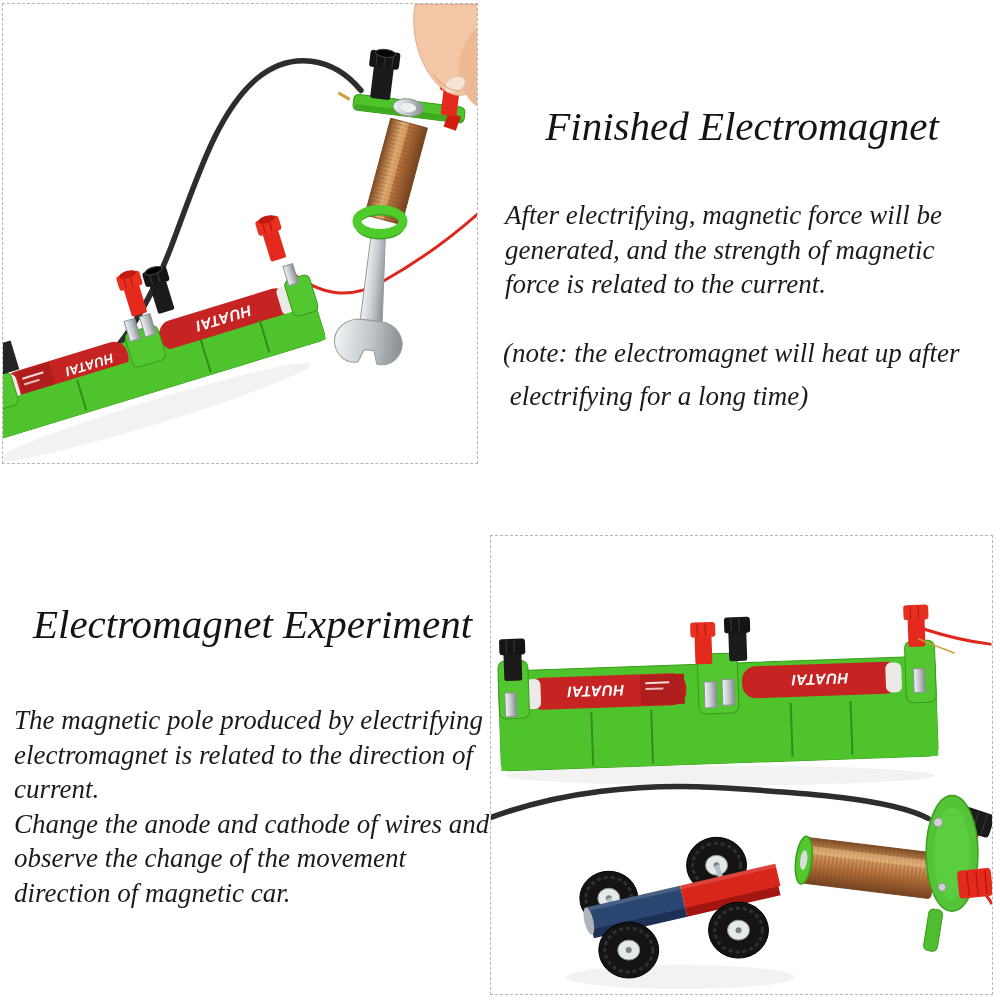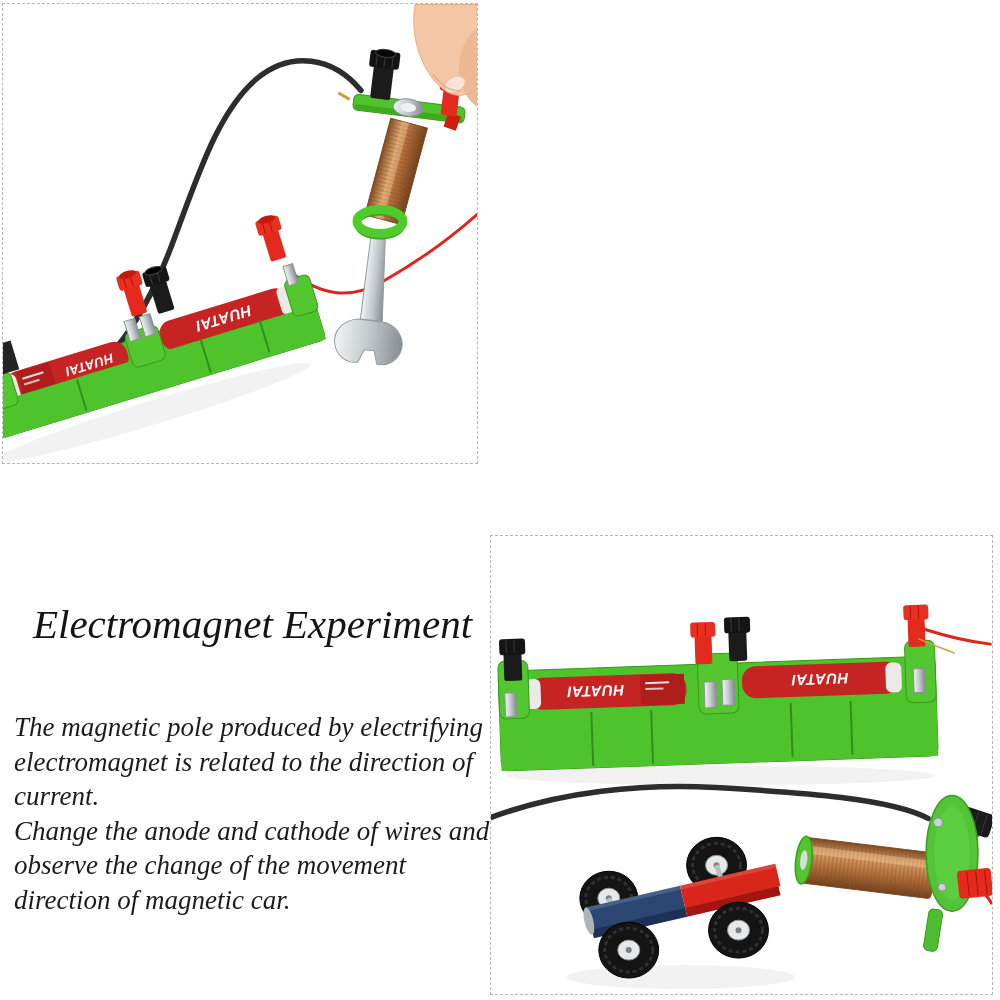--- a/index.html
+++ b/index.html
@@ -10,21 +10,21 @@
   .photo1{left:2px;top:3px;width:476px;height:461px;}
   .photo2{left:490px;top:535px;width:503px;height:460px;}
 
   .tblock{position:absolute;}
   .tblock h1{margin:0;font-size:41px;line-height:1;font-style:italic;font-weight:normal;text-align:center;color:#141414;}
   .tblock p{margin:0;font-style:italic;font-size:27px;line-height:34.5px;white-space:pre-wrap;color:#1b1b1b;}
   .sec-finished{left:492px;top:106px;width:500px;}
   .sec-finished .body{position:absolute;left:13px;top:92px;width:486px;}
   .sec-finished .note{position:absolute;left:11px;top:226px;width:486px;line-height:43px;}
   .sec-experiment{left:0px;top:604px;width:505px;}
-  .sec-experiment .body{position:absolute;left:14px;top:106px;width:490px;}
+  .sec-experiment .body{position:absolute;left:14px;top:99px;width:490px;}
 
   .bat-label{font:italic bold 15px "Liberation Sans", sans-serif;fill:#ffffff;letter-spacing:.5px;}
   .bat-label-sm{font:italic bold 13px "Liberation Sans", sans-serif;fill:#ffffff;letter-spacing:.4px;}
 </style>
 </head>
 <body>
 
 <main class="canvas">
 
   <figure class="photo photo1">
@@ -158,20 +158,28 @@
 
       <g>
         <path d="M412,0 C408,26 414,52 428,72 C438,86 454,96 466,88 C476,81 478,62 476,40 C475,26 474,12 474,0 Z" stroke="#e2ad88" stroke-width="1" fill="#f3c7a6"></path>
         <path d="M474,24 C460,34 452,56 458,78 C463,96 474,102 474,102 L474,24 Z" fill="#edb994"></path>
         <ellipse cx="452" cy="80" rx="11" ry="7.5" fill="#f8e3d6" stroke="#e5c0a8" transform="rotate(-28 452 80)"></ellipse>
         <path d="M430,70 C438,80 448,88 458,86" stroke="#dba079" stroke-width="1.5" fill="none" opacity=".7"></path>
       </g>
     </svg>
   </figure>
 
+  <section class="tblock sec-finished">
+    <h1>Finished Electromagnet</h1>
+    <p class="body">After electrifying, magnetic force will be
+generated, and the strength of magnetic
+force is related to the current.</p>
+    <p class="note">(note: the electromagnet will heat up after
+ electrifying for a long time)</p>
+  </section>
 
   <section class="tblock sec-experiment">
     <h1>Electromagnet Experiment</h1>
     <p class="body">The magnetic pole produced by electrifying
 electromagnet is related to the direction of
 current.
 Change the anode and cathode of wires and
 observe the change of the movement
 direction of magnetic car.</p>
   </section>

